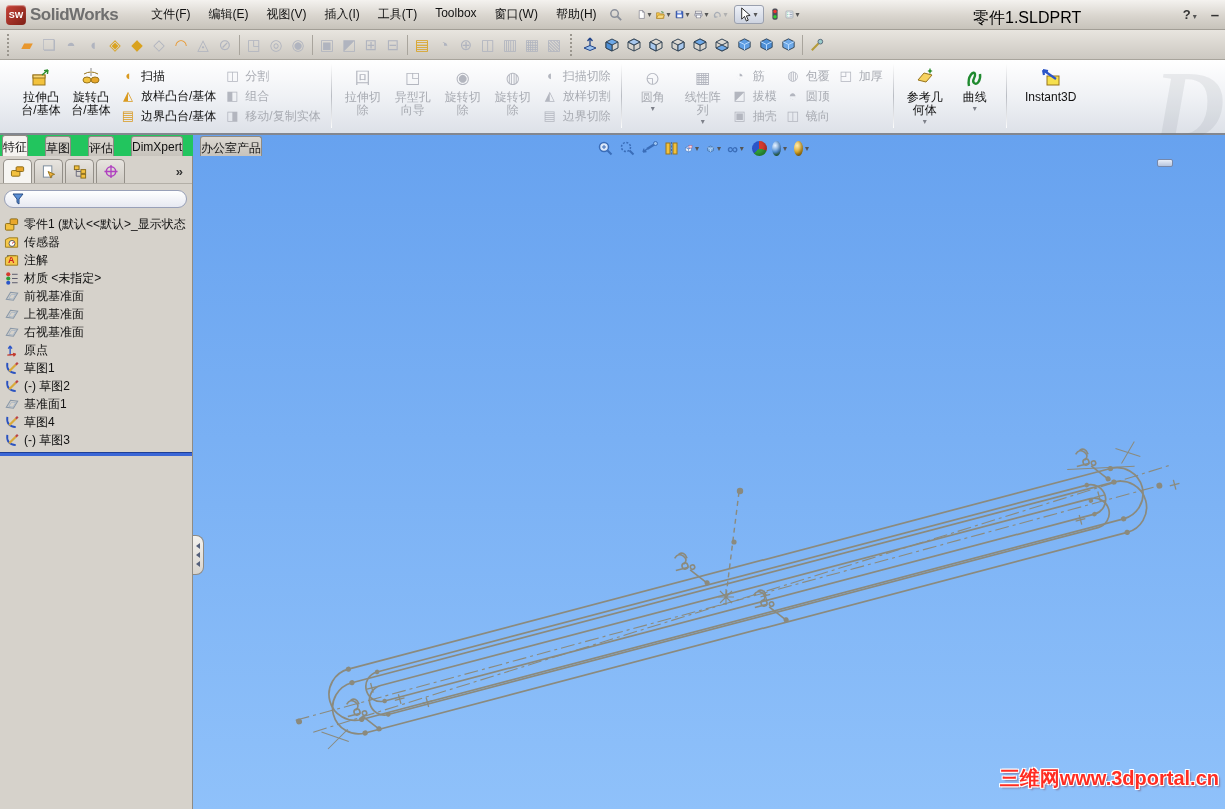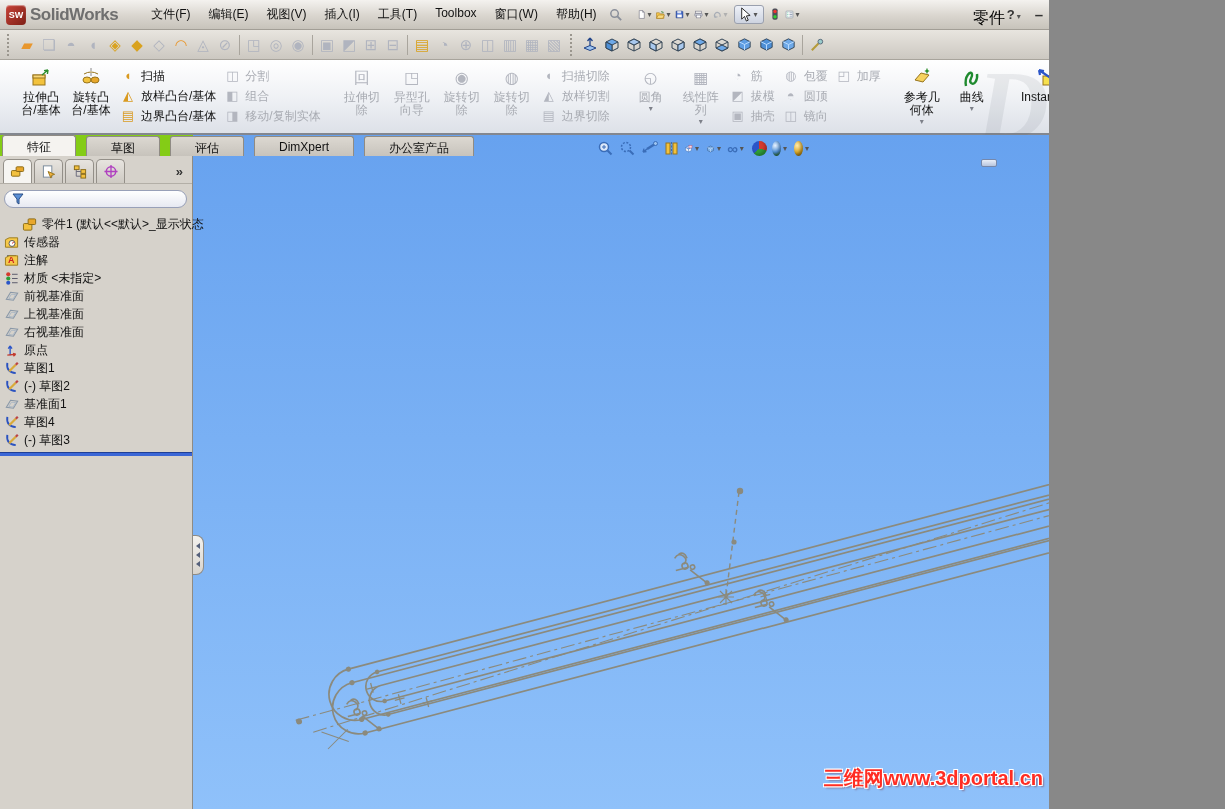--- a/index.html
+++ b/index.html
@@ -1,17 +1,17 @@
 <!DOCTYPE html>
 <html><head>
 <meta charset="utf-8">
 <style>
 *{box-sizing:border-box}
 body{margin:0;background:#888}
-#app{position:relative;width:1049px;height:809px;font-family:"Liberation Sans","DejaVu Sans",sans-serif;font-size:12px;color:#111;background:#84cc16;overflow:hidden}
+#app{position:relative;width:1225px;height:809px;font-family:"Liberation Sans","DejaVu Sans",sans-serif;font-size:12px;color:#111;background:#22c55e;overflow:hidden}
 svg{display:block}
 
 .titlebar{position:absolute;left:0;top:0;width:100%;height:30px;background:linear-gradient(#f4f2ef,#d9d5ce 55%,#c7c3bb);border-bottom:1px solid #a29e96;display:flex;align-items:center;padding:0 6px}
 .swlogo{width:20px;height:20px;border-radius:4px;background:linear-gradient(135deg,#c74338,#7e1f16);color:#fff;font-weight:bold;font-size:9px;display:flex;align-items:center;justify-content:center;margin-right:4px;box-shadow:inset 0 1px 1px rgba(255,255,255,.5)}
 .brand{font-size:17px;font-weight:bold;color:#6f6f6f;letter-spacing:-.5px;margin-right:24px}
 .menu{display:flex}
 .menu .mi{padding:4px 9px;border-radius:2px;cursor:default;white-space:nowrap}
 .qt{display:flex;align-items:center;margin-left:12px}
 .qti{width:19px;height:19px;display:flex;align-items:center;justify-content:center}
 .dd::after{content:"▾";font-size:8px;color:#555;margin:0 4px 0 2px}
@@ -35,21 +35,21 @@
 .bigbtn .ric{height:27px;display:flex;align-items:center;justify-content:center}
 .cbot{color:#7d8089;font-size:8px;margin-top:1px;line-height:8px}
 .stack{display:flex;flex-direction:column;gap:4px;padding:6px 4px 0;align-items:flex-start}
 .sbtn{display:flex;align-items:center;gap:5px;height:16px;white-space:nowrap}
 .dis{color:#a8abb2}
 .gi{font-size:16px;color:#b3b6bf;width:20px;text-align:center;line-height:18px}
 .gis{font-size:13px;color:#b3b6bf;width:16px;text-align:center;line-height:14px}
 .gold{color:#d99a21}
 
 .tabrow{position:absolute;left:2px;top:135px;height:21px;display:flex;z-index:7;align-items:flex-end}
-.ctab{padding:3px 24px 2px;background:linear-gradient(#dcd8d1,#c7c3bc);border:1px solid #8f8b84;border-bottom:none;border-radius:3px 3px 0 0;margin-right:10px;height:20px;white-space:nowrap}
+.ctab{padding:3px 0 2px;background:linear-gradient(#dcd8d1,#c7c3bc);border:1px solid #8f8b84;border-bottom:none;border-radius:3px 3px 0 0;margin-right:17px;height:20px;white-space:nowrap}
 .ctab.active{background:#f5f3f0;height:21px;position:relative;z-index:2}
 
 .viewport{position:absolute;left:193px;top:135px;right:0;bottom:0;background:linear-gradient(180deg,#67a2ef,#8fc1fa);overflow:hidden}
 .hud{position:absolute;left:403px;top:4px;display:flex;align-items:center;gap:3px;z-index:3}
 .hicon{width:19px;height:19px;display:flex;align-items:center;justify-content:center}
 .glyphicon{font-size:15px;color:#3a6db8;font-weight:bold}
 .ball{width:15px;height:15px;border-radius:50%}
 .ballrgb{background:conic-gradient(#d43a2e 0 30%,#2f9e3a 30% 63%,#2b55c8 63% 100%);box-shadow:inset -2px -2px 3px rgba(0,0,0,.25)}
 .ballscene{background:radial-gradient(circle at 35% 30%,#e8f2ff,#4d8fd6 55%,#2d6a37 85%);box-shadow:inset -2px -2px 3px rgba(0,0,0,.25)}
 .ballgold{background:radial-gradient(circle at 35% 30%,#ffe9a8,#d9a521 60%,#8a6510);box-shadow:inset -2px -2px 3px rgba(0,0,0,.3)}
@@ -60,21 +60,21 @@
 .splitter i{width:0;height:0;border-top:3px solid transparent;border-bottom:3px solid transparent;border-right:4px solid #55607a}
 
 .lpanel{position:absolute;left:0;top:156px;width:193px;bottom:0;background:#d6d2cb;border-right:1px solid #8f8b84;z-index:6}
 .ptabs{display:flex;align-items:flex-end;height:28px;padding:3px 4px 0 3px;border-bottom:1px solid #b3afa7}
 .ptab{width:29px;height:24px;border:1px solid #938f88;border-bottom:none;border-radius:5px 5px 0 0;background:linear-gradient(#e7e4df,#cecac3);display:flex;align-items:center;justify-content:center;margin-right:2px}
 .ptab.active{background:#f6f5f2}
 .pchev{margin-left:auto;color:#333;font-weight:bold;padding:0 5px 4px 0;font-size:13px}
 .filter{margin:6px 5px 4px 4px;height:18px;border:1px solid #98a0b8;border-radius:9px;background:linear-gradient(#ffffff,#e7e9f2);display:flex;align-items:center;padding:0 7px;gap:5px}
 .tree{padding-top:3px}
 .trow{display:flex;align-items:center;height:18px;padding-left:4px;position:relative;white-space:nowrap}
-.trow.root{padding-left:22px}
+.trow.root{padding-left:4px}
 .ticn{width:16px;height:15px;margin-right:4px;flex:0 0 16px;position:relative}
 .plusbox{position:absolute;left:7px;top:4px;width:9px;height:9px;border:1px solid #777;background:#fff;font-size:9px;line-height:7px;text-align:center;color:#222;font-weight:bold}
 .aletter{position:absolute;left:4px;top:3px;font-size:9px;font-weight:bold;color:#c22;line-height:9px}
 .rollback{height:4px;background:#3a66d6;border-top:1px solid #1f3f96;margin-top:3px;width:192px}
 </style>
 </head>
 <body>
 
 <div id="app">
 

